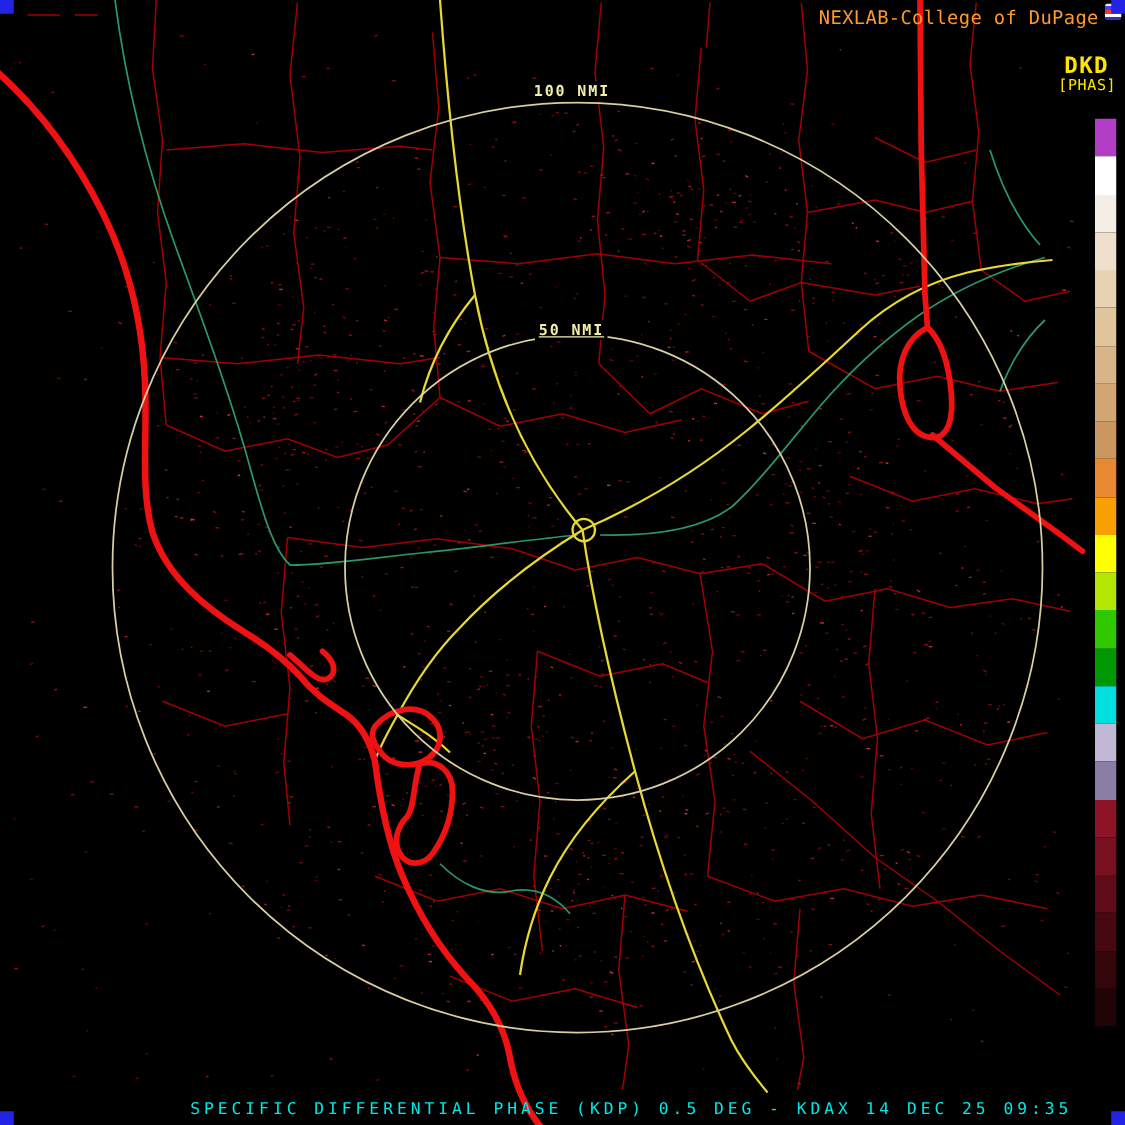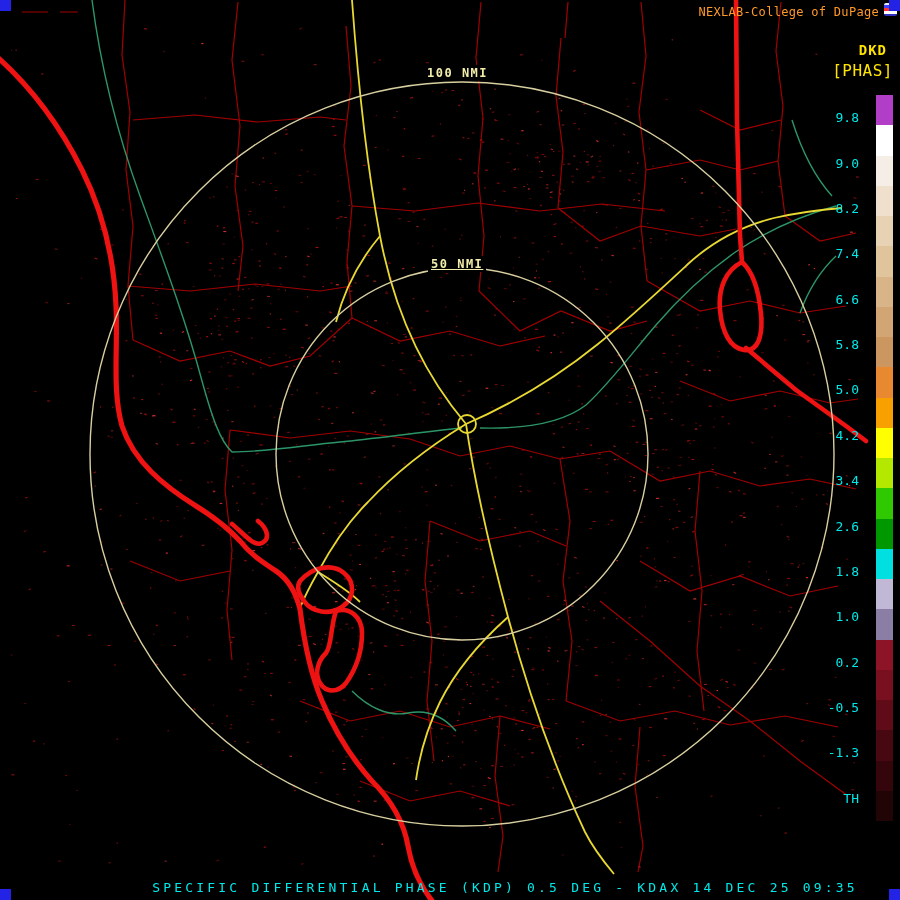--- a/index.html
+++ b/index.html
@@ -18,28 +18,28 @@
 
   .ring-label{
     position:absolute;background:var(--bg,#000);color:var(--ringlabel,#f2eeaa);
     font-size:12px;font-weight:bold;letter-spacing:1.5px;padding:1px 3px;white-space:nowrap;text-align:right;
   }
   #lab100{left:424px;top:65px;}
   #lab50{left:428px;top:256px;text-decoration:underline;}
 
   .brand{
     position:absolute;top:5px;right:21px;color:var(--brand,#ff9a28);
-    font-size:12px;letter-spacing:.3px;white-space:nowrap;
+    font-size:15px;letter-spacing:.3px;white-space:nowrap;
   }
   .logo{
     position:absolute;top:3px;right:3px;width:13px;height:13px;border-radius:2px;
     background:linear-gradient(180deg,#e8e8ff 0 15%,#4040ff 15% 40%,#ff3030 40% 65%,#ffffff 65% 82%,#3030c0 82% 100%);
   }
-  .prod{position:absolute;top:42px;right:13px;color:var(--yellow,#ffe400);font-size:14px;font-weight:bold;letter-spacing:1px;}
-  .units{position:absolute;top:61px;right:7px;color:var(--yellow,#ffe400);font-size:16px;letter-spacing:.5px;}
+  .prod{position:absolute;top:42px;right:13px;color:var(--yellow,#ffe400);font-size:18px;font-weight:bold;letter-spacing:1px;}
+  .units{position:absolute;top:61px;right:7px;color:var(--yellow,#ffe400);font-size:12px;letter-spacing:.5px;}
 
   .cbar{position:absolute;left:876px;top:95px;width:17px;height:726px;display:flex;flex-direction:column;}
   .cbar .seg{flex:1;}
   .cticks{position:absolute;left:800px;top:95px;width:66px;height:726px;display:flex;flex-direction:column;}
   .cticks .tick{
     flex:1;display:flex;align-items:center;justify-content:flex-end;
     padding-right:7px;color:var(--cyan,#00e8e8);font-size:13px;
   }
 
   .caption{
@@ -1656,38 +1656,20 @@
       <div class="seg" style="background: rgb(0, 224, 224);"></div>
       <div class="seg" style="background: rgb(192, 184, 212);"></div>
       <div class="seg" style="background: rgb(138, 126, 164);"></div>
       <div class="seg" style="background: rgb(140, 20, 38);"></div>
       <div class="seg" style="background: rgb(120, 16, 32);"></div>
       <div class="seg" style="background: rgb(96, 12, 24);"></div>
       <div class="seg" style="background: rgb(72, 8, 18);"></div>
       <div class="seg" style="background: rgb(52, 6, 12);"></div>
       <div class="seg" style="background: rgb(32, 4, 6);"></div>
     </div>
-  <div class="cticks" id="cticks">
-      <div class="tick">9.8</div>
-      <div class="tick">9.0</div>
-      <div class="tick">8.2</div>
-      <div class="tick">7.4</div>
-      <div class="tick">6.6</div>
-      <div class="tick">5.8</div>
-      <div class="tick">5.0</div>
-      <div class="tick">4.2</div>
-      <div class="tick">3.4</div>
-      <div class="tick">2.6</div>
-      <div class="tick">1.8</div>
-      <div class="tick">1.0</div>
-      <div class="tick">0.2</div>
-      <div class="tick">-0.5</div>
-      <div class="tick">-1.3</div>
-      <div class="tick">TH</div>
-    </div>
 
   <div class="caption">SPECIFIC DIFFERENTIAL PHASE (KDP) 0.5 DEG - KDAX 14 DEC 25 09:35</div>
 
   <div class="corner" id="c-tl"></div>
   <div class="corner" id="c-tr"></div>
   <div class="corner" id="c-bl"></div>
   <div class="corner" id="c-br"></div>
 </div>
 
 </body></html>

